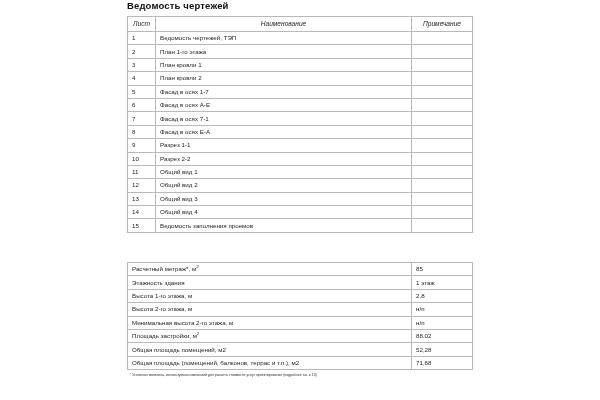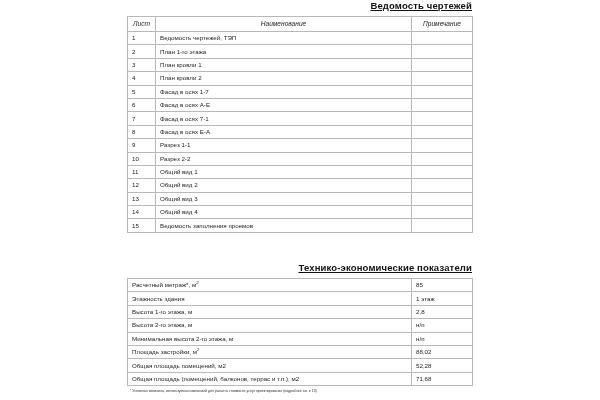--- a/index.html
+++ b/index.html
@@ -37,27 +37,26 @@
   .section-teps {
     position: absolute;
     left: 127px;
     top: 262px;
     width: 345px;
   }
 
   .table-title {
     font-size: 9.5px;
     font-weight: bold;
-    text-align: right;
+    text-align: left;
     color: #111111;
     letter-spacing: 0.15px;
     padding: 0 0 4px 0;
     line-height: 12px;
     white-space: nowrap;
-    text-decoration: underline;
   }
 
   table.doc-table {
     border-collapse: collapse;
     width: 345px;
     table-layout: fixed;
     background: #ffffff;
   }
 
   table.doc-table td,
@@ -211,21 +210,20 @@
             <td class="cell-sheet">15</td>
             <td class="cell-name">Ведомость заполнения проемов</td>
             <td class="cell-note"></td>
           </tr>
         </tbody>
     </table>
   </div>
 
   <div class="section-teps">
 
-    <div class="table-title">Технико-экономические показатели</div>
 
     <table class="doc-table">
       <colgroup>
         <col class="col-param">
         <col class="col-value">
       </colgroup>
       <tbody id="teps-body">
           <tr>
             <td class="cell-param"><span>Расчетный метраж*, м</span><sup>2</sup></td>
             <td class="cell-value">85</td>

